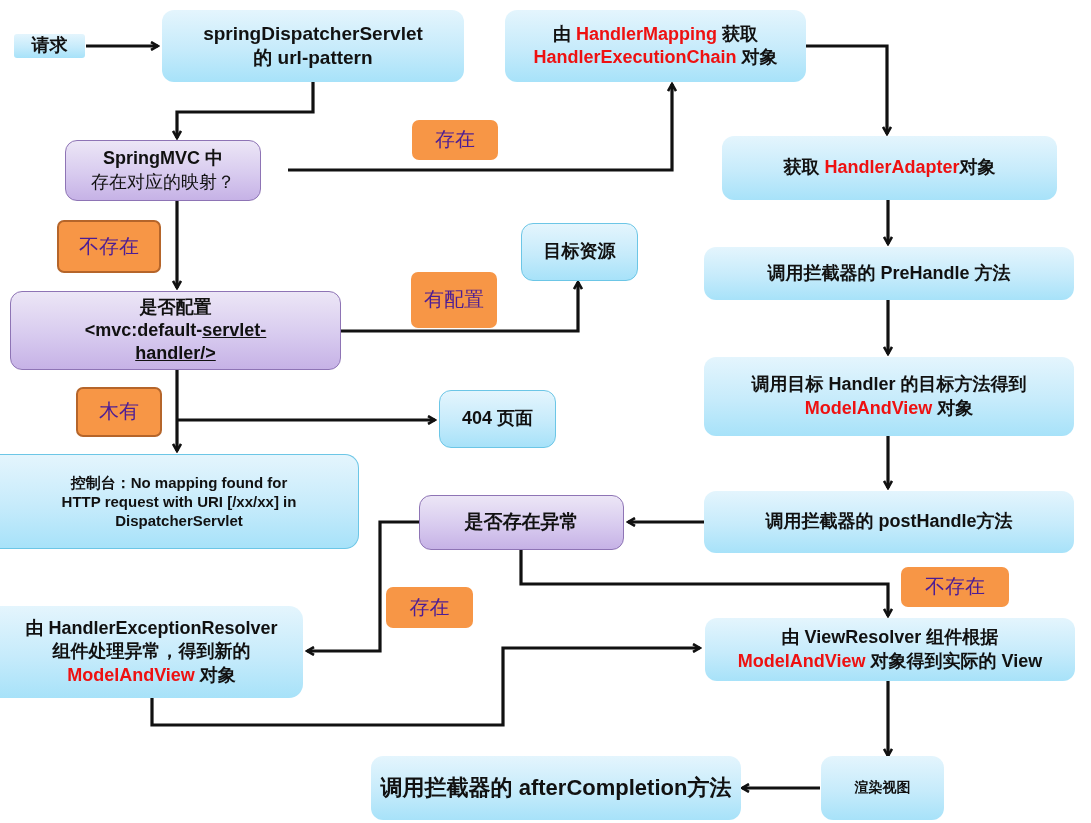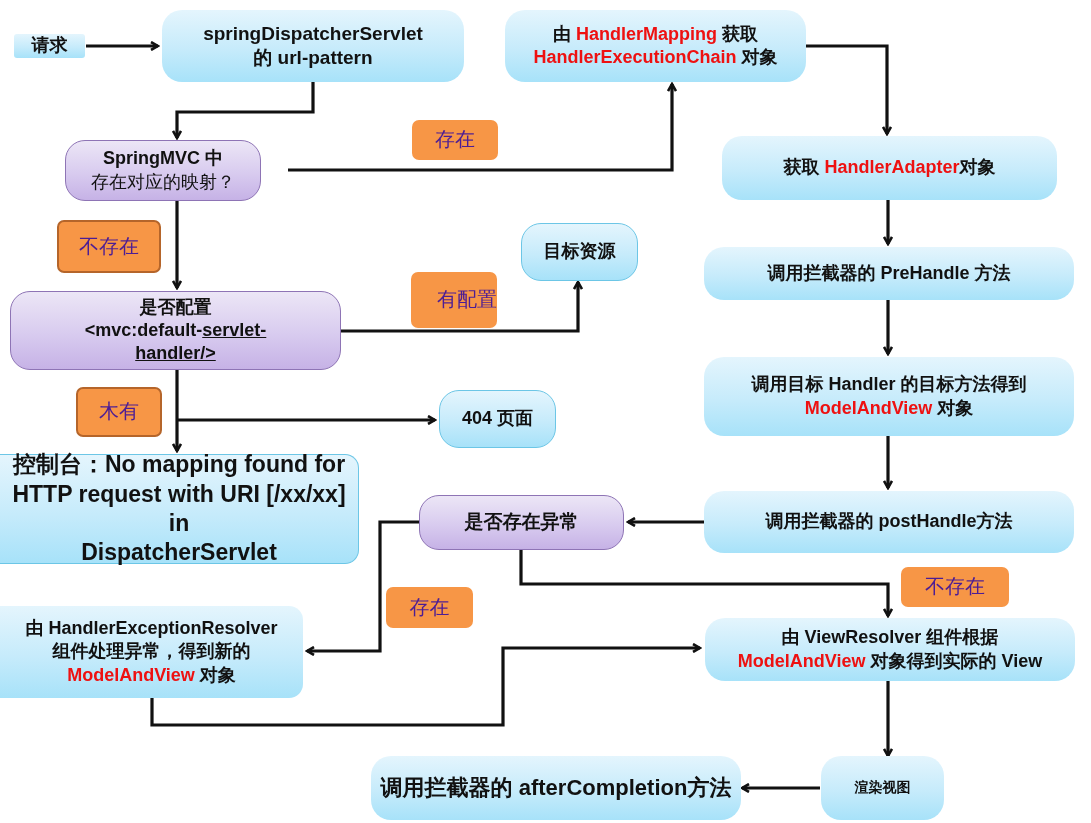--- a/index.html
+++ b/index.html
@@ -1,19 +1,19 @@
 <!DOCTYPE html>
 <html><head>
 <meta charset="utf-8">
 <style>
   html, body { margin:0; padding:0; }
   body { width:1091px; height:823px; position:relative; background:#ffffff; overflow:hidden;
          font-family:"Liberation Sans", "DejaVu Sans", sans-serif; }
   .box { position:absolute; box-sizing:border-box; display:flex; align-items:center; justify-content:center;
-         text-align:center; font-weight:bold; color:#111; line-height:1.28; border-radius:20px; }
+         text-align:center; font-weight:bold; color:#111; line-height:1.28; border-radius:12px; }
   .blue { background:linear-gradient(to bottom, #e4f5fd 0%, #c6ebfb 55%, #a7e2f9 100%); }
   .purple { background:linear-gradient(to bottom, #ece6f6 0%, #d8cbef 55%, #c6b2e6 100%); border:1px solid #8e74b5; }
   .orange { background:#f79646; color:#4c1d95; font-weight:normal; border-radius:7px; font-size:20px; }
   .red { color:#ee1111; }
   .u { text-decoration:underline; }
   svg#lines { position:absolute; left:0; top:0; }
   .t18 { font-size:18px; }
 </style>
 </head>
 <body>
@@ -72,21 +72,21 @@
 </div>
 
 <div class="box blue" style="left:521px;top:223px;width:117px;height:58px;font-size:18px;border:1px solid #6cc6e6;">
   <span>目标资源</span>
 </div>
 
 <div class="box blue" style="left:439px;top:390px;width:117px;height:58px;font-size:18px;border:1px solid #6cc6e6;">
   <span>404 页面</span>
 </div>
 
-<div class="box blue" style="left:0px;top:454px;width:359px;height:110px;font-size:23px;border:1px solid #6cc6e6;border-left:none;border-radius:0 14px 14px 0;">
+<div class="box blue" style="left:0px;top:454px;width:359px;height:95px;font-size:15px;border:1px solid #6cc6e6;border-left:none;border-radius:0 14px 14px 0;">
   <div>
     <div>控制台：No mapping found for</div>
     <div>HTTP request with URI [/xx/xx] in</div>
     <div>DispatcherServlet</div>
   </div>
 </div>
 
 <div class="box blue" style="left:505px;top:10px;width:301px;height:72px;font-size:18px;">
   <div>
     <div><span>由 </span><span class="red">HandlerMapping</span><span> 获取</span></div>
@@ -139,21 +139,21 @@
 <div class="box blue" style="left:371px;top:756px;width:370px;height:64px;font-size:22px;">
   <span>调用拦截器的 afterCompletion方法</span>
 </div>
 
 <div class="box orange" style="left:412px;top:120px;width:86px;height:40px;">
   <span>存在</span>
 </div>
 <div class="box orange" style="left:57px;top:220px;width:104px;height:53px;border:2px solid #b5652a;">
   <span>不存在</span>
 </div>
-<div class="box orange" style="left:411px;top:272px;width:86px;height:56px;justify-content:flex-end;">
+<div class="box orange" style="left:411px;top:272px;width:86px;height:56px;">
   <span>有配置</span>
 </div>
 <div class="box orange" style="left:76px;top:387px;width:86px;height:50px;border:2px solid #b5652a;">
   <span>木有</span>
 </div>
 <div class="box orange" style="left:386px;top:587px;width:87px;height:41px;">
   <span>存在</span>
 </div>
 <div class="box orange" style="left:901px;top:567px;width:108px;height:40px;">
   <span>不存在</span>

